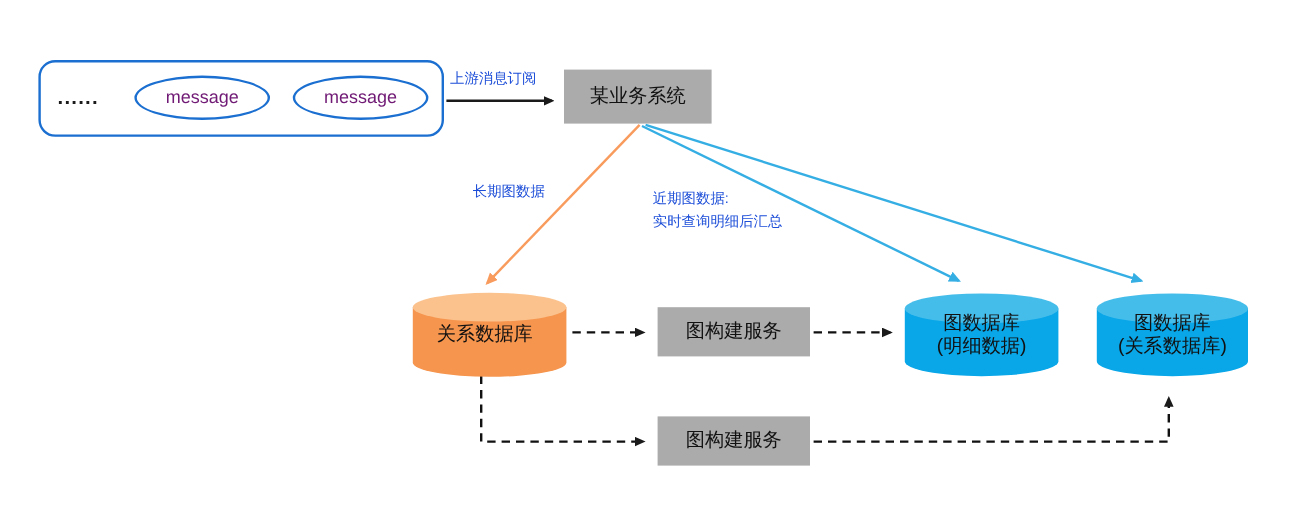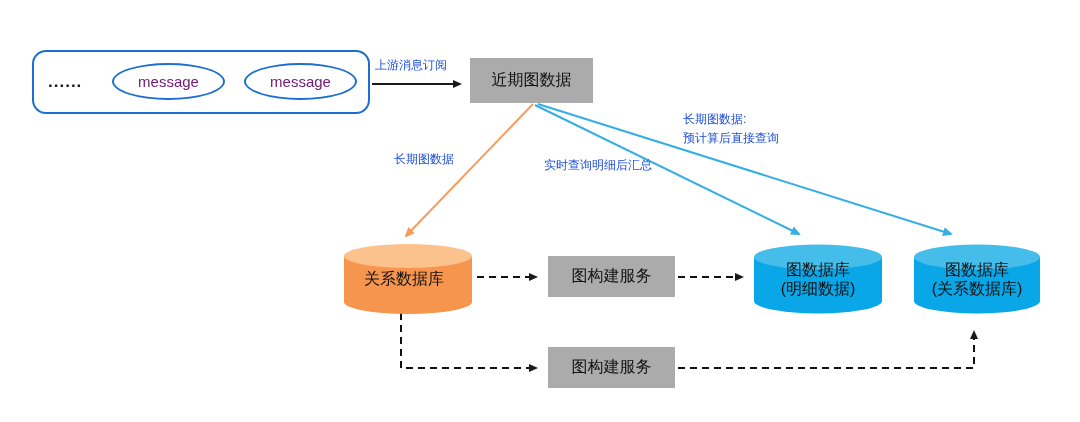--- a/index.html
+++ b/index.html
@@ -110,29 +110,26 @@
       <span>message</span>
     </div>
     <div class="msg-ellipse msg-2">
       <span>message</span>
     </div>
   </div>
 
   <div class="abs edge-label lbl-upstream">上游消息订阅</div>
   <div class="abs edge-label lbl-write">长期图数据</div>
   <div class="abs edge-label lbl-recent">
+    <div>近期图数据:</div>
     <div>实时查询明细后汇总</div>
-  </div>
-  <div class="abs edge-label lbl-longterm">
-    <div>长期图数据:</div>
-    <div>预计算后直接查询</div>
   </div>
 
   <div class="abs gray-node business-box">
-    <span>近期图数据</span>
+    <span>某业务系统</span>
   </div>
   <div class="abs gray-node service-box-1">
     <span>图构建服务</span>
   </div>
   <div class="abs gray-node service-box-2">
     <span>图构建服务</span>
   </div>
 
   <div class="abs cyl-label lbl-reldb">关系数据库</div>
   <div class="abs cyl-label lbl-graphdb-detail">

